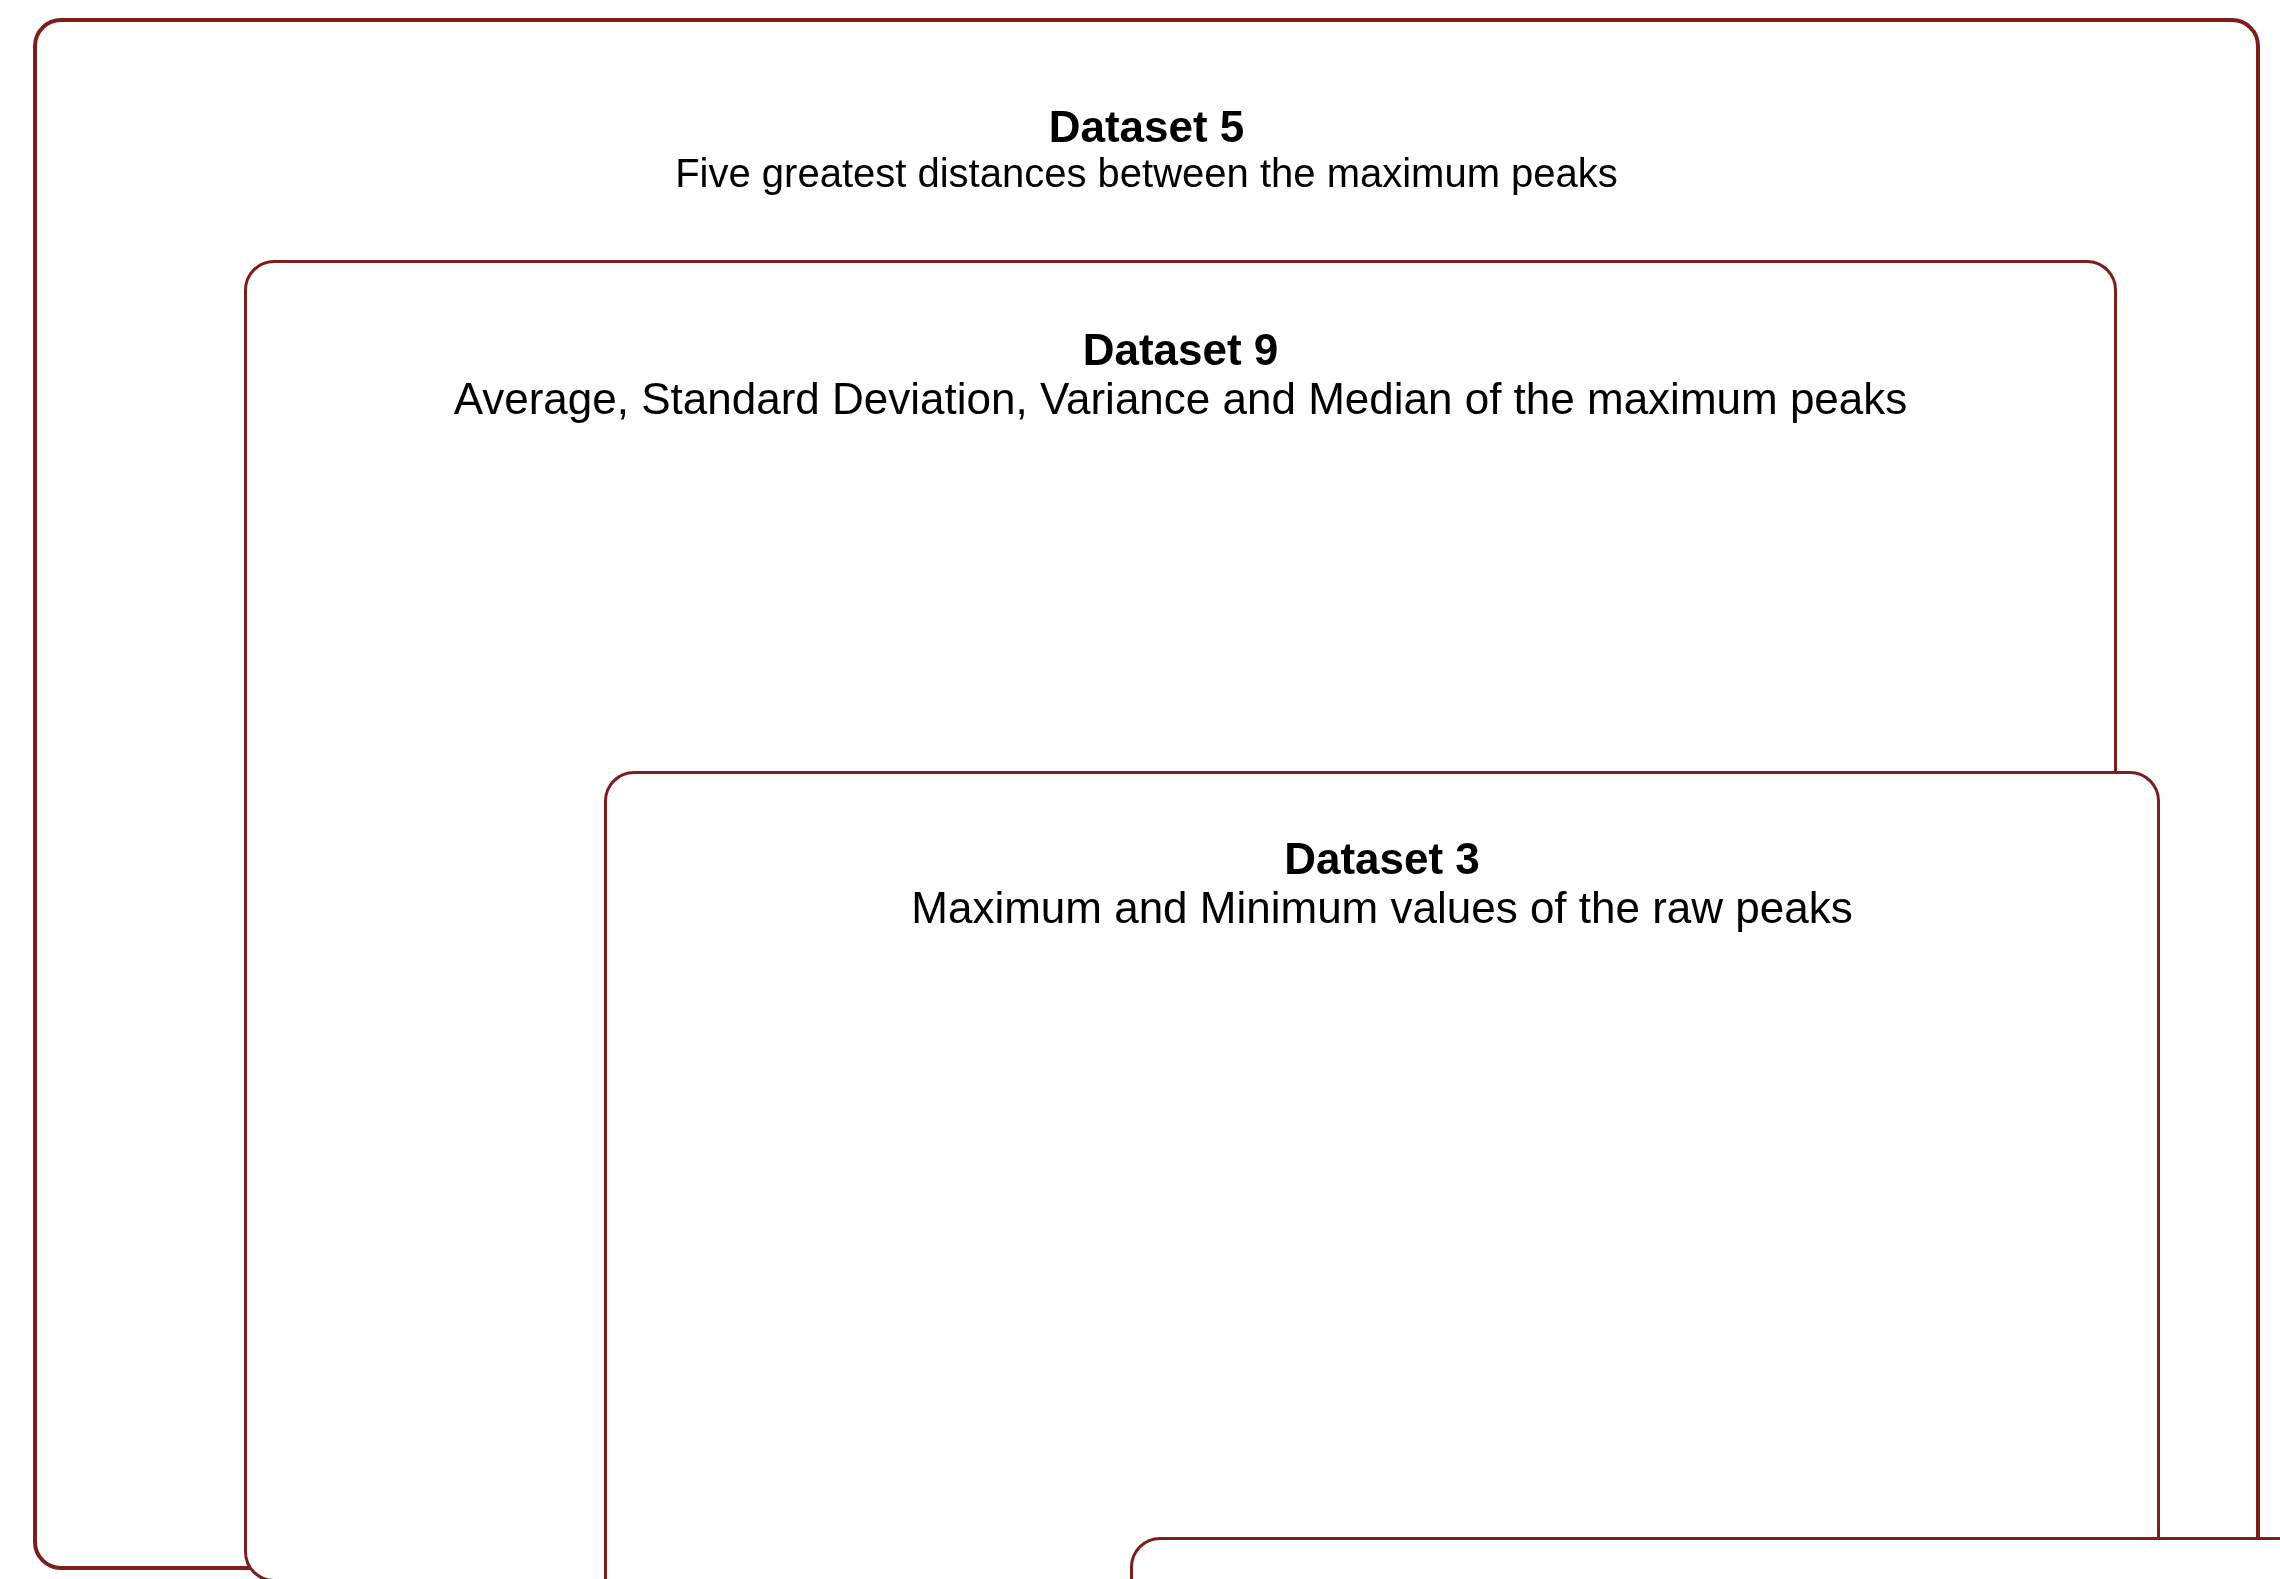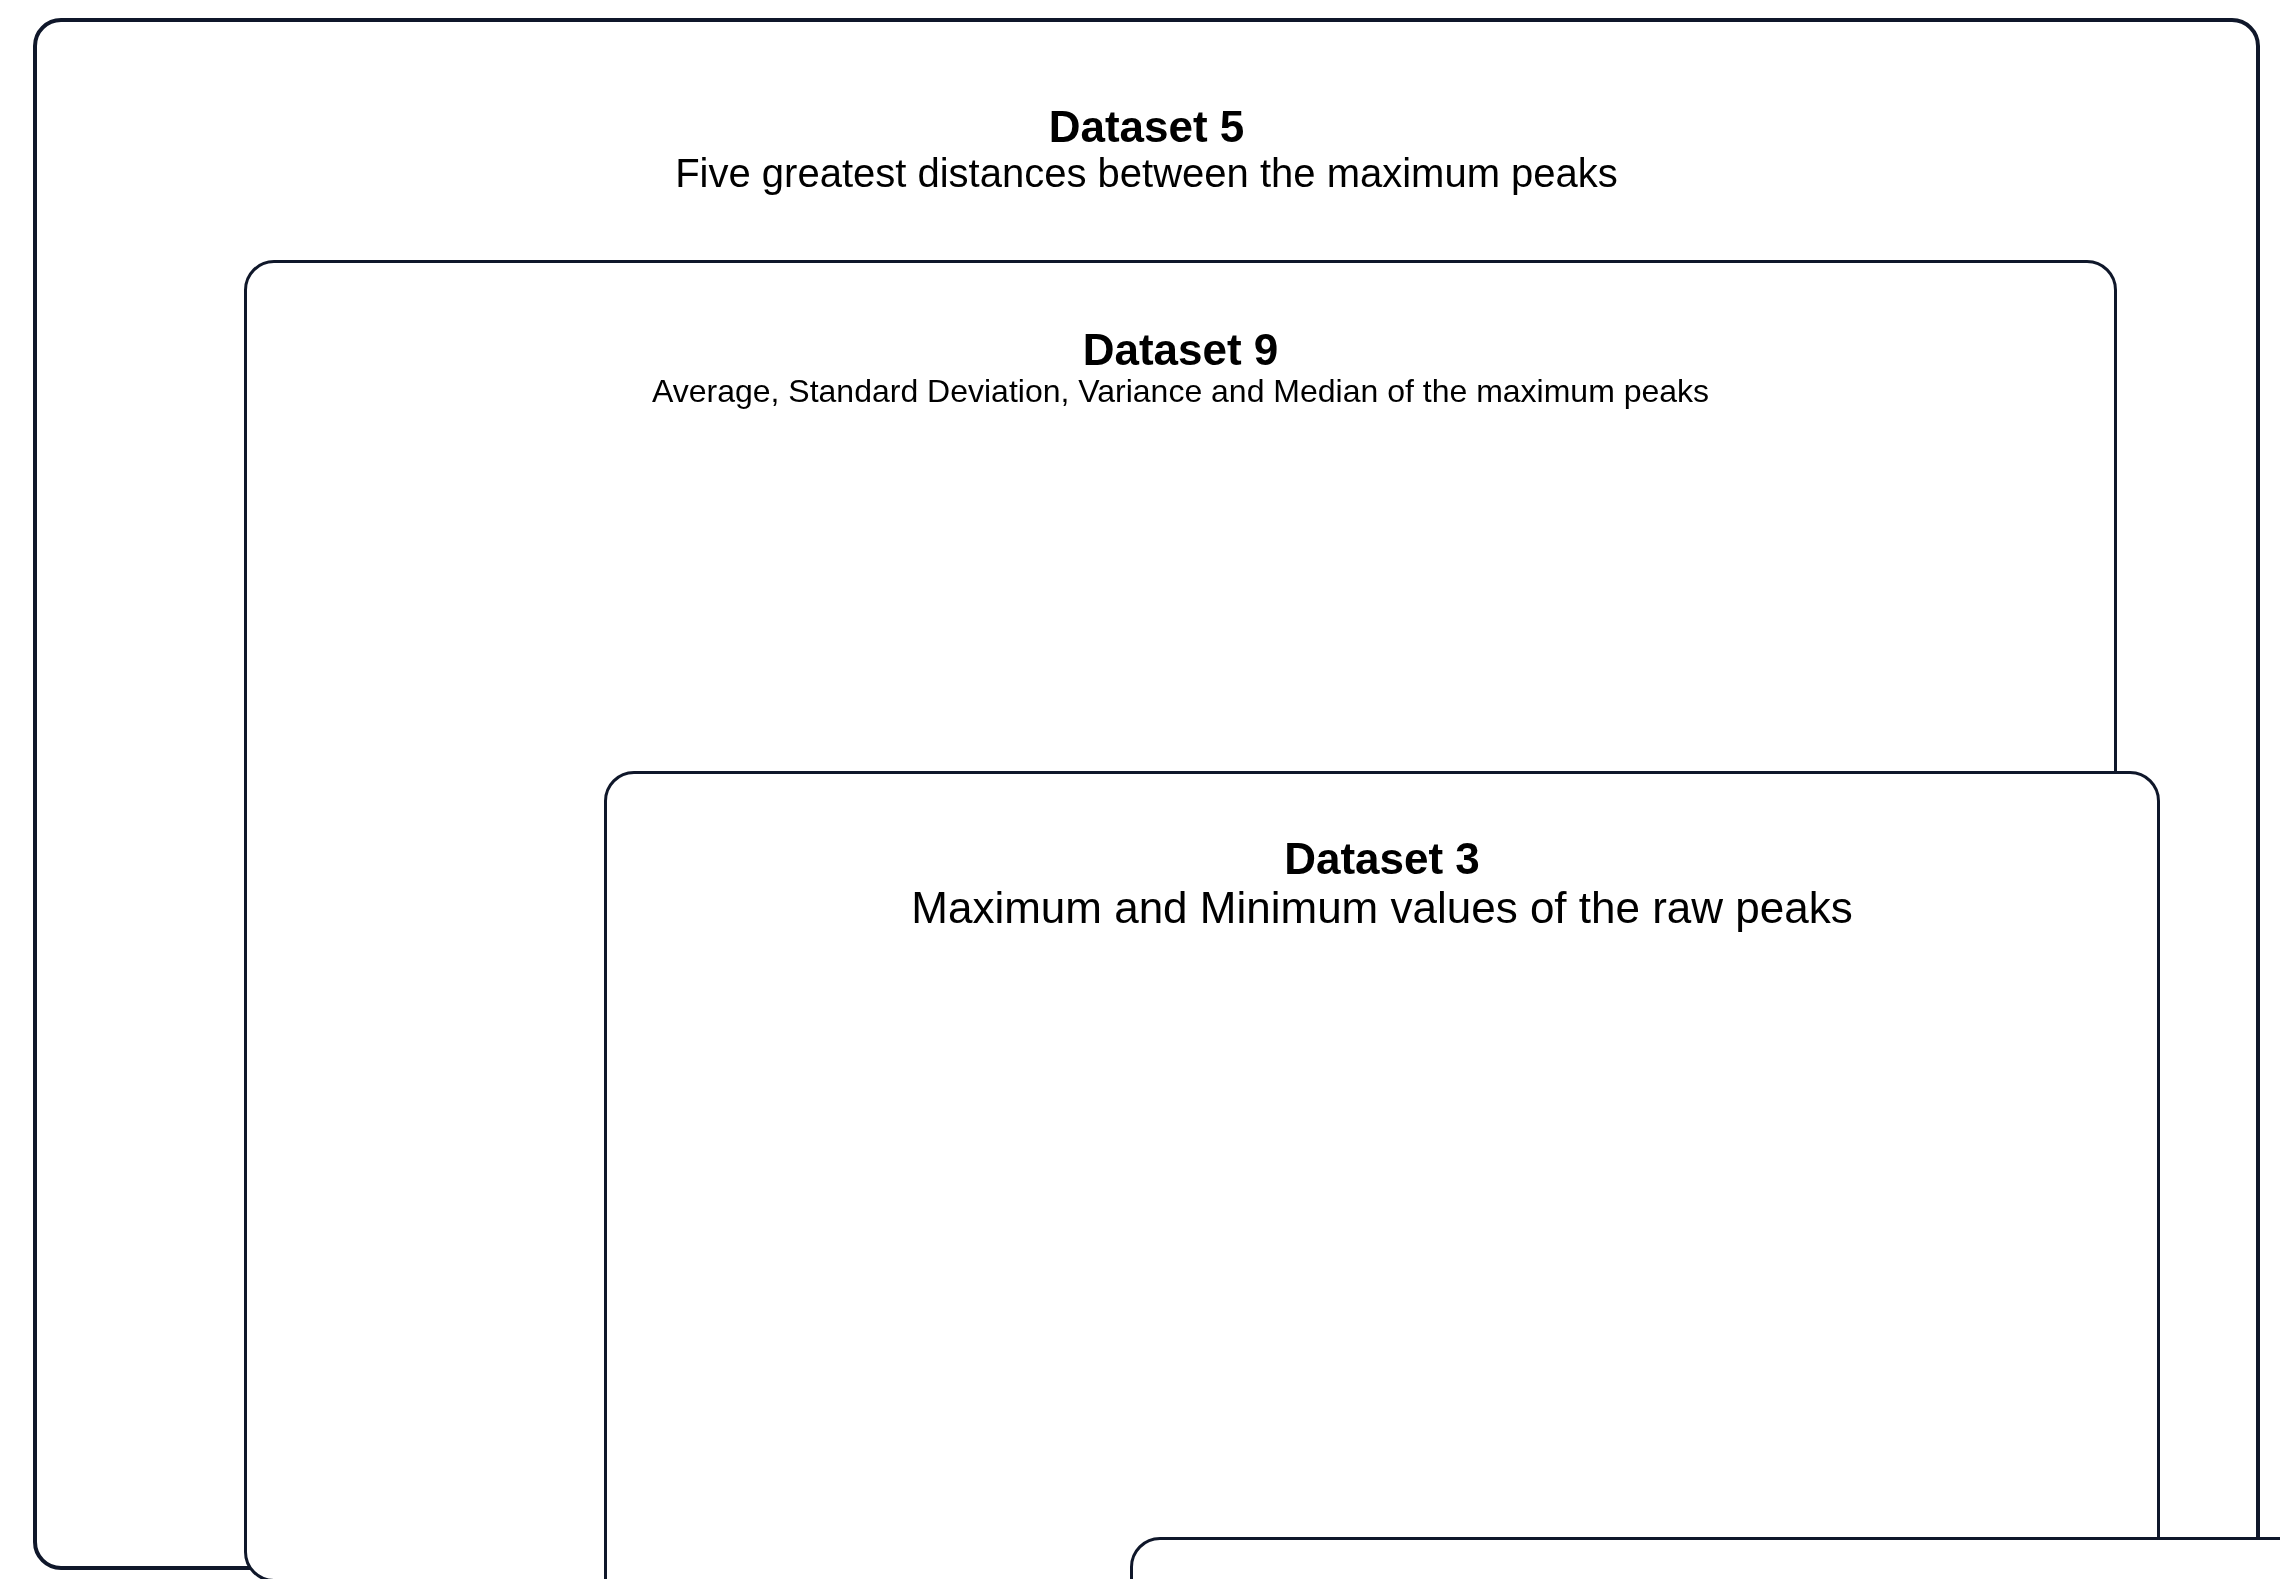--- a/index.html
+++ b/index.html
@@ -19,21 +19,21 @@
     width: 2280px;
     height: 1579px;
     background: #ffffff;
   }
 
   
   .ds-box {
     position: absolute;
     box-sizing: border-box;
     background: #ffffff;
-    border: 3px solid #0f172a;
+    border: 3px solid #7f1d1d;
     border-radius: 26px;
   }
 
   
   #box-5 {
     left: 33px;
     top: 18px;
     width: 2227px;
     height: 1552px;
     border-width: 4px;
@@ -83,21 +83,21 @@
     font-weight: normal;
   }
 
   
   #label-5 { top: 80px; }
   #label-5 .ds-title { font-size: 44px; }
   #label-5 .ds-desc  { font-size: 40px; }
 
   #label-4 { top: 62px; padding: 0 24px; }
   #label-4 .ds-title { font-size: 44px; }
-  #label-4 .ds-desc  { font-size: 32px; }
+  #label-4 .ds-desc  { font-size: 44px; }
 
   #label-3 { top: 60px; padding: 0 40px; }
   #label-3 .ds-title { font-size: 44px; }
   #label-3 .ds-desc  { font-size: 44px; }
 </style>
 </head>
 <body>
 
 <div id="canvas">
 

